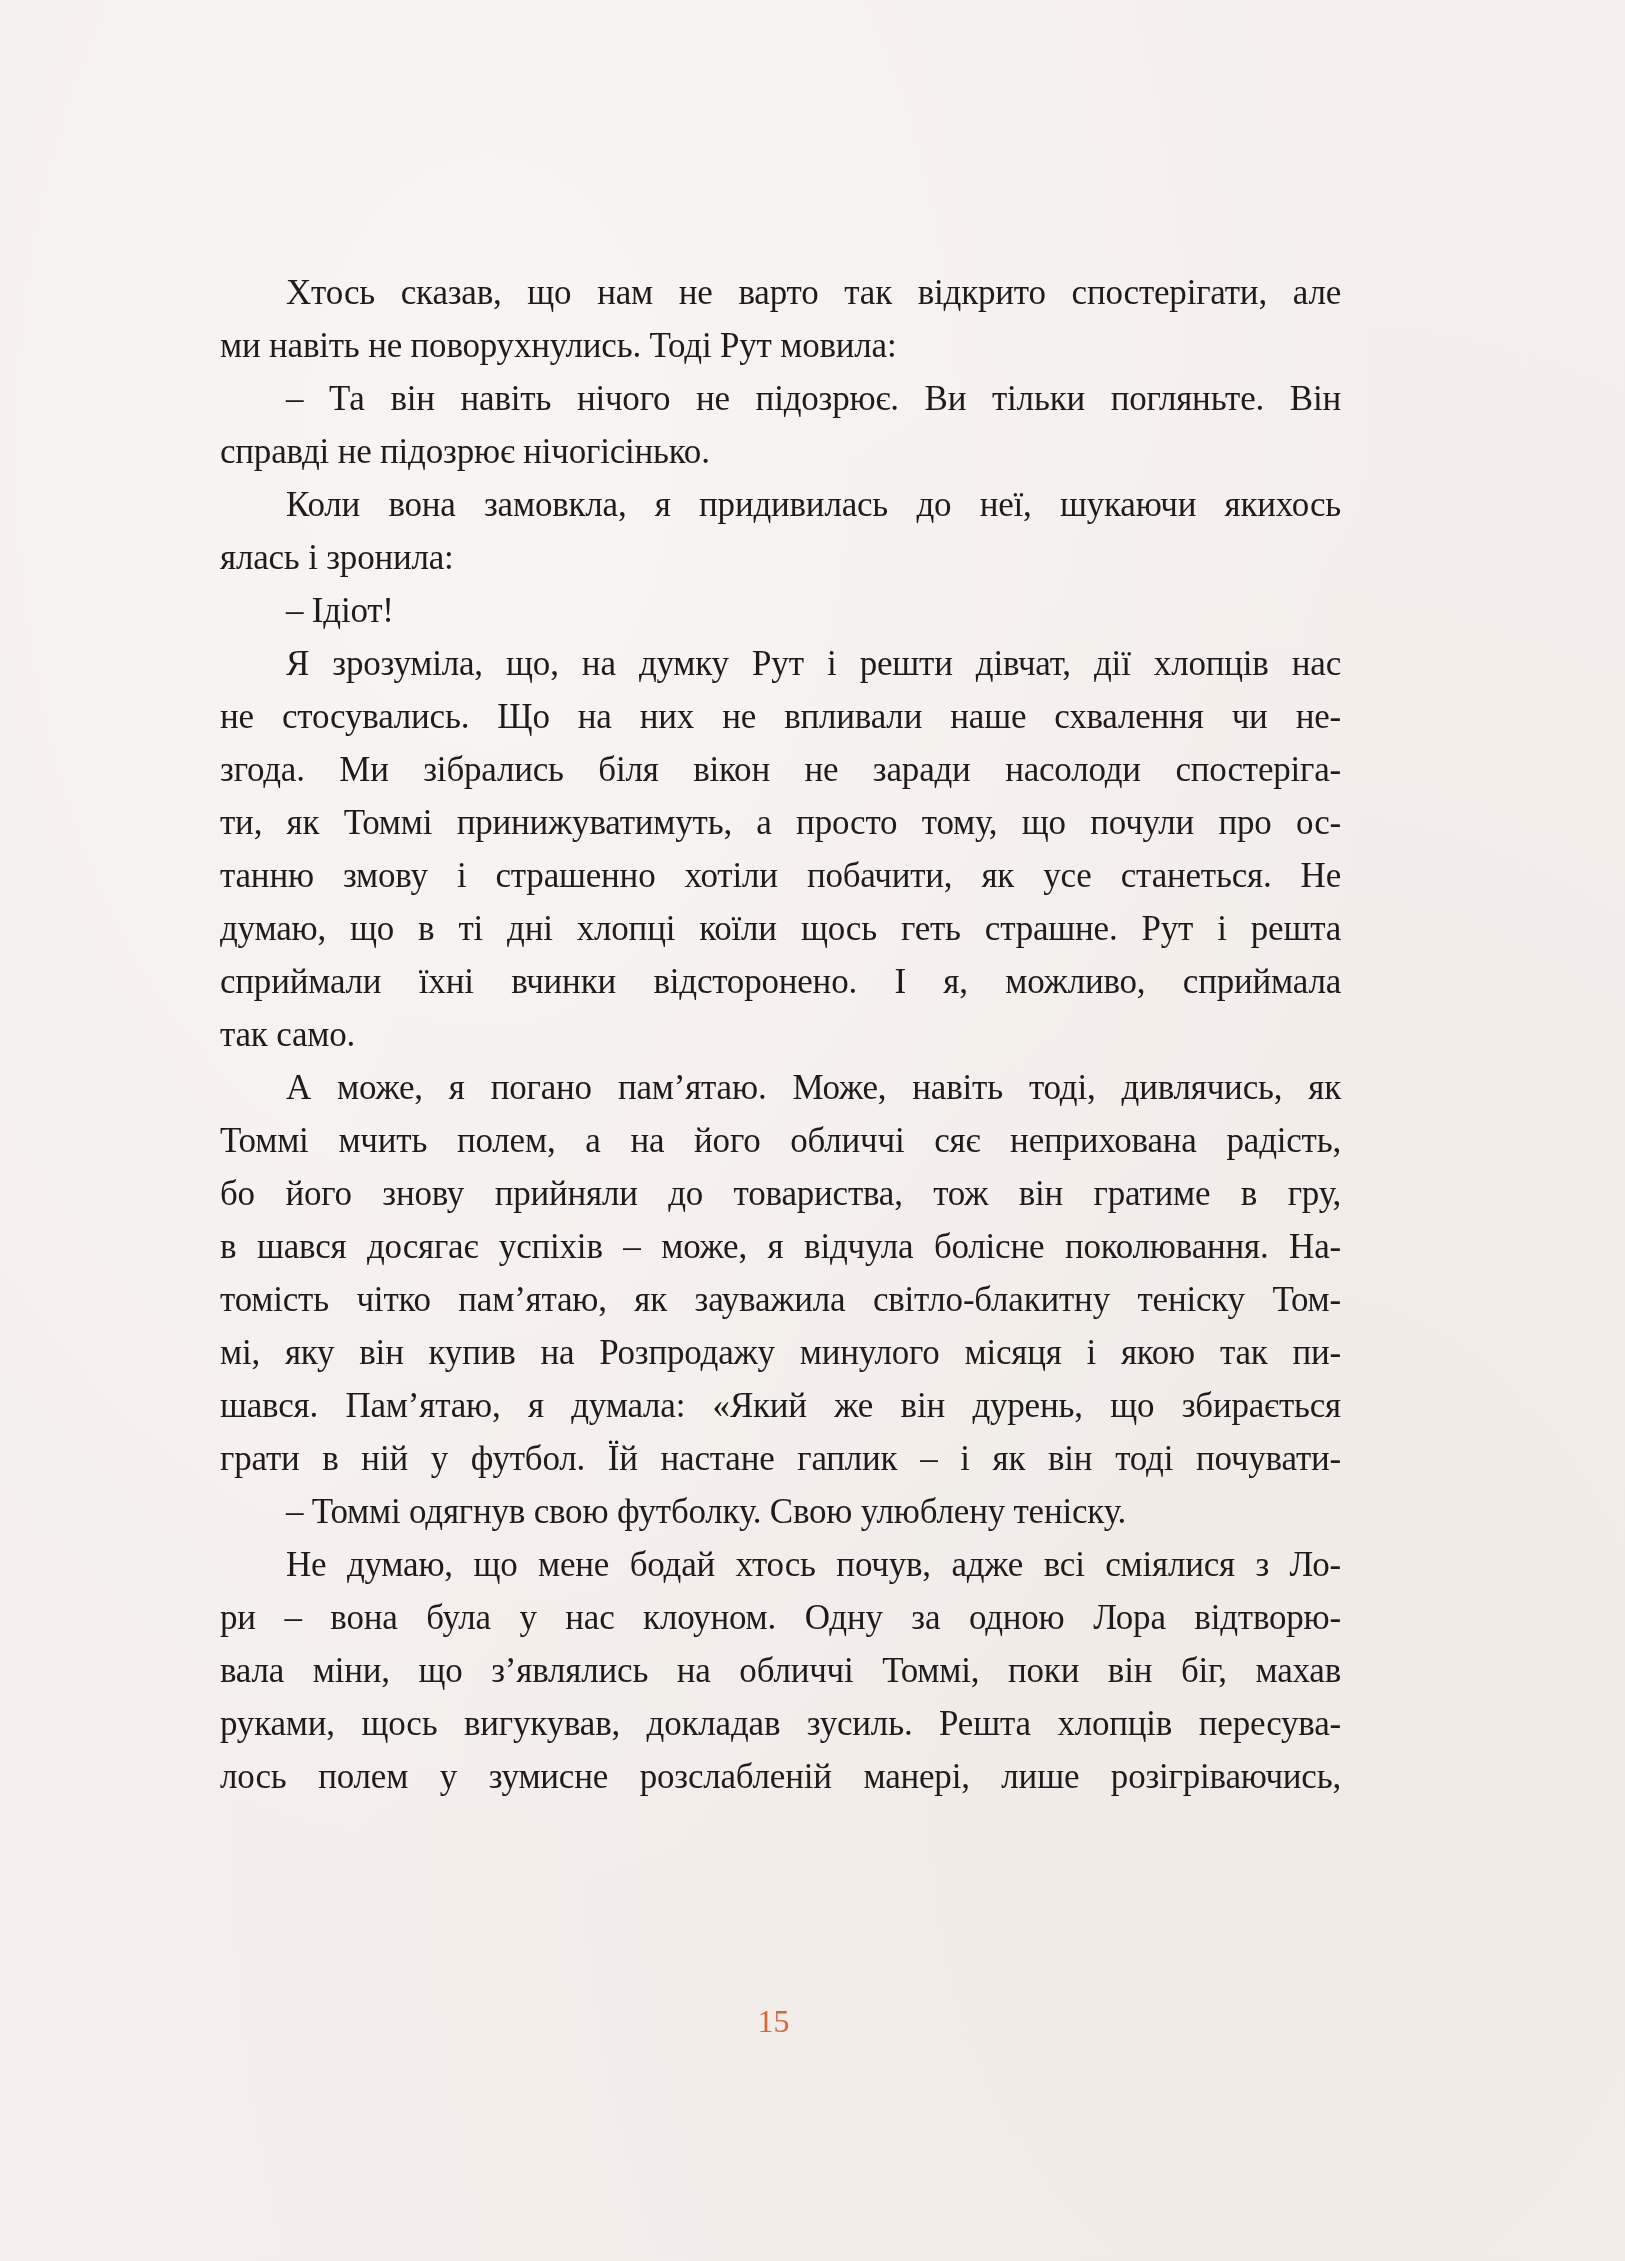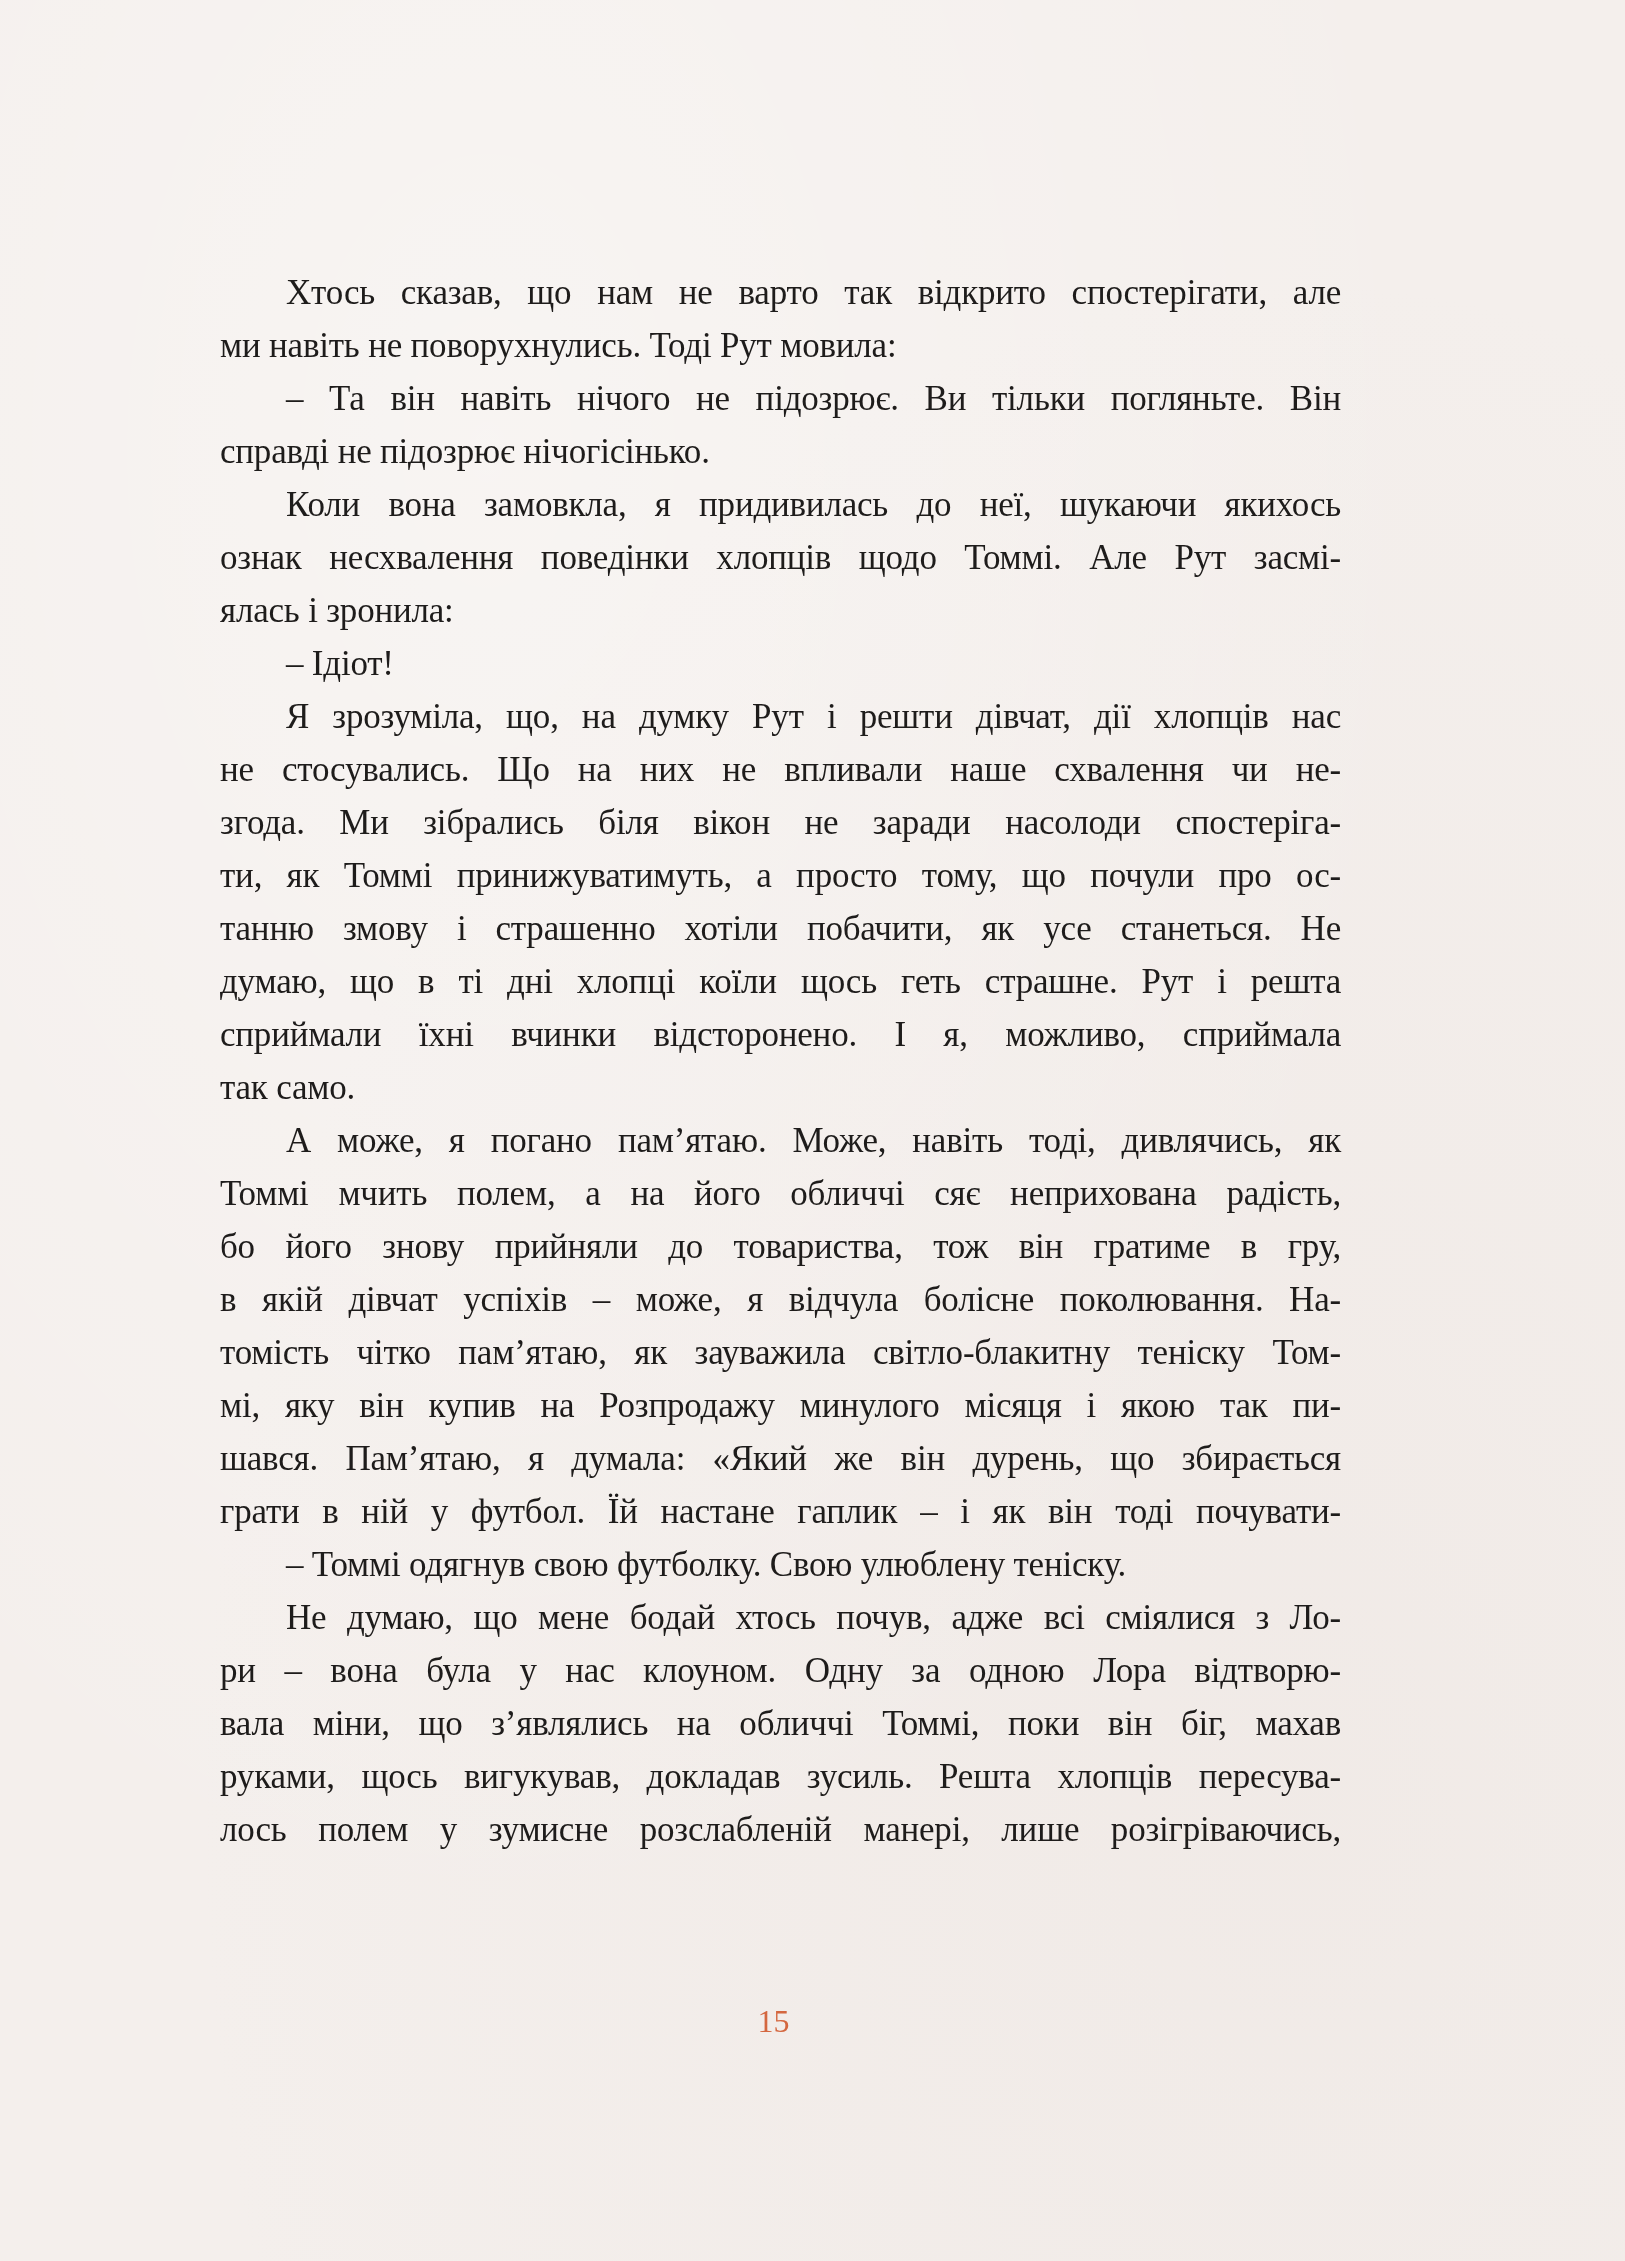--- a/index.html
+++ b/index.html
@@ -75,21 +75,20 @@
       <span class="line last">ми навіть не поворухнулись. Тоді Рут мовила:</span>
     </div>
 
     <div>
       <span class="line indent">– Та він навіть нічого не підозрює. Ви тільки погляньте. Він</span>
       <span class="line last">справді не підозрює нічогісінько.</span>
     </div>
 
     <div>
       <span class="line indent">Коли вона замовкла, я придивилась до неї, шукаючи якихось</span>
-      <span class="line">ознак несхвалення поведінки хлопців щодо Томмі. Але Рут засмі-</span>
       <span class="line last">ялась і зронила:</span>
     </div>
 
     <div>
       <span class="line indent last">– Ідіот!</span>
     </div>
 
     <div>
       <span class="line indent">Я зрозуміла, що, на думку Рут і решти дівчат, дії хлопців нас</span>
       <span class="line">не стосувались. Що на них не впливали наше схвалення чи не-</span>
@@ -98,21 +97,21 @@
       <span class="line">танню змову і страшенно хотіли побачити, як усе станеться. Не</span>
       <span class="line">думаю, що в ті дні хлопці коїли щось геть страшне. Рут і решта</span>
       <span class="line">сприймали їхні вчинки відсторонено. І я, можливо, сприймала</span>
       <span class="line last">так само.</span>
     </div>
 
     <div>
       <span class="line indent">А може, я погано пам’ятаю. Може, навіть тоді, дивлячись, як</span>
       <span class="line">Томмі мчить полем, а на його обличчі сяє неприхована радість,</span>
       <span class="line">бо його знову прийняли до товариства, тож він гратиме в гру,</span>
-      <span class="line">в якій дівчат успіхів – може, я відчула болісне поколювання. На-</span>
+      <span class="line">в шався досягає успіхів – може, я відчула болісне поколювання. На-</span>
       <span class="line">томість чітко пам’ятаю, як зауважила світло-блакитну теніску Том-</span>
       <span class="line">мі, яку він купив на Розпродажу минулого місяця і якою так пи-</span>
       <span class="line">шався. Пам’ятаю, я думала: «Який же він дурень, що збирається</span>
       <span class="line">грати в ній у футбол. Їй настане гаплик – і як він тоді почувати-</span>
     </div>
 
     <div>
       <span class="line indent last">– Томмі одягнув свою футболку. Свою улюблену теніску.</span>
     </div>
 

